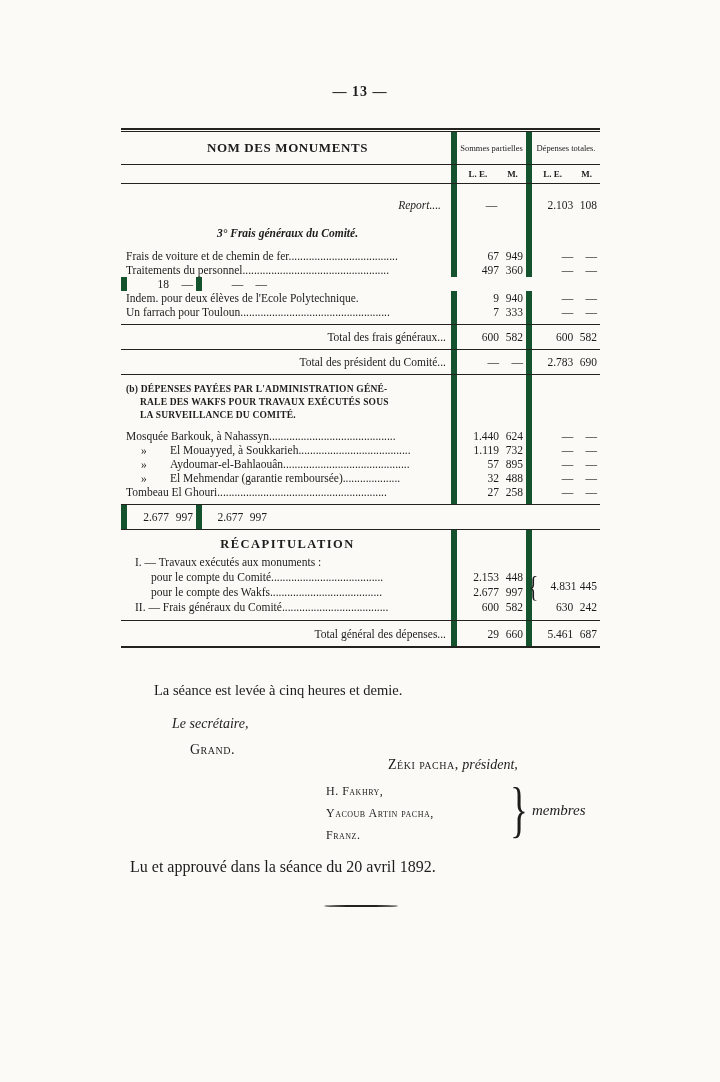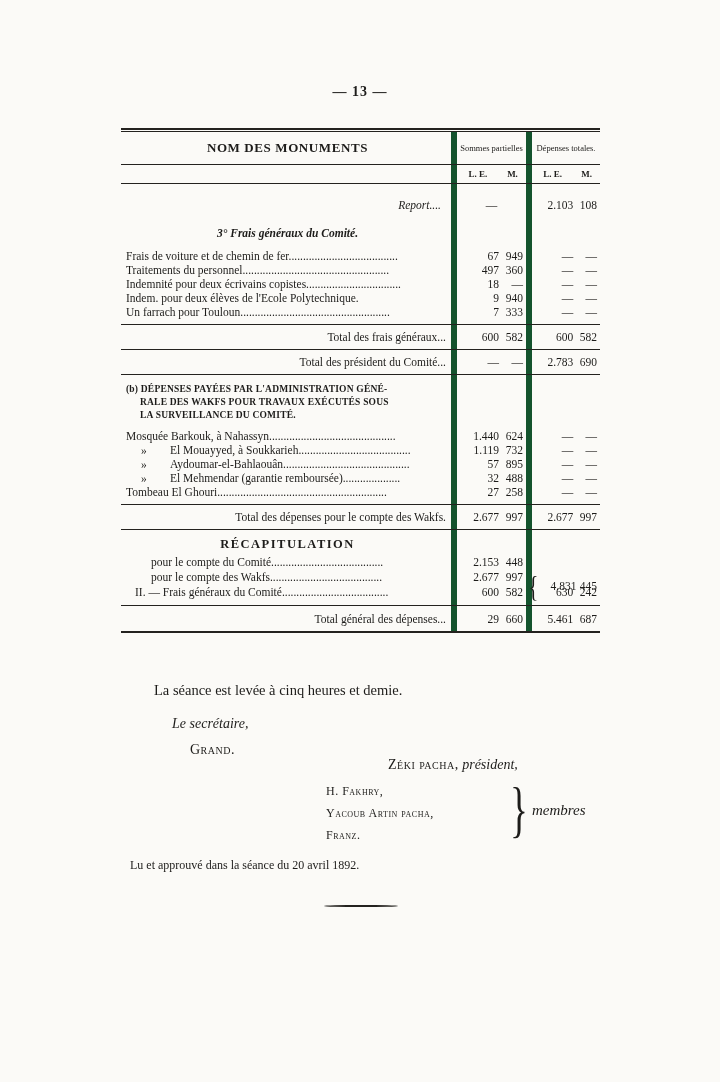--- a/index.html
+++ b/index.html
@@ -92,21 +92,21 @@
   .secr-lab { position:absolute; left:172px; top:716px; font-style:italic; font-size:14px; }
   .secr-nam { position:absolute; left:190px; top:742px; font-variant:small-caps; font-size:14px; letter-spacing:.5px; }
   .president{ position:absolute; left:388px; top:757px; font-size:14px; }
   .president .nm { font-variant:small-caps; letter-spacing:.5px; }
   .president .ti { font-style:italic; }
   .members  { position:absolute; left:326px; top:780px; font-size:12px; line-height:22px;
               font-variant:small-caps; letter-spacing:.5px; }
   .mbrace   { position:absolute; left:504px; top:776px; font-size:62px; line-height:66px;
               transform:scaleX(.6); transform-origin:center; font-weight:400; }
   .mlabel   { position:absolute; left:532px; top:802px; font-style:italic; font-size:15px; }
-  .approval { position:absolute; left:130px; top:858px; font-size:12px; }
+  .approval { position:absolute; left:130px; top:858px; font-size:16px; }
   .endrule  { position:absolute; left:324px; top:905px; width:74px; height:2px;
               background:#24221f; border-radius:50%; }
 </style>
 </head>
 <body>
 
 <div class="page">
 
   <div class="pageno">— 13 —</div>
 
@@ -165,21 +165,20 @@
       <div class="c2">
           <span class="le">497</span>
           <span class="m">360</span>
         </div>
       <div class="c3">
           <span class="le">—</span>
           <span class="m">—</span>
         </div>
     </div>
     <div class="row r-item">
-      <div class="c1">Indemnité pour deux écrivains copistes.................................</div>
       <div class="c2">
           <span class="le">18</span>
           <span class="m">—</span>
         </div>
       <div class="c3">
           <span class="le">—</span>
           <span class="m">—</span>
         </div>
     </div>
     <div class="row r-item">
@@ -292,39 +291,43 @@
           <span class="m">258</span>
         </div>
       <div class="c3">
           <span class="le">—</span>
           <span class="m">—</span>
         </div>
     </div>
 
     <div class="hl"></div>
     <div class="row r-total">
-      <div class="c1">Total des dépenses pour le compte des Wakfs.</div>
       <div class="c2">
           <span class="le">2.677</span>
           <span class="m">997</span>
         </div>
       <div class="c3">
           <span class="le">2.677</span>
           <span class="m">997</span>
         </div>
     </div>
     <div class="hl"></div>
 
     <div class="row r-rtitle">
       <div class="c1">RÉCAPITULATION</div>
       <div class="c2"></div>
       <div class="c3"></div>
     </div>
 
     <div class="recapwrap">
+      <div class="row r-recap">
+        <div class="c1 ind1">I. — Travaux exécutés aux monuments :</div>
+        <div class="c2"></div>
+        <div class="c3"></div>
+      </div>
       <div class="row r-recap">
         <div class="c1 ind2">pour le compte du Comité.......................................</div>
         <div class="c2">
             <span class="le">2.153</span>
             <span class="m">448</span>
           </div>
         <div class="c3"></div>
       </div>
       <div class="row r-recap">
         <div class="c1 ind2">pour le compte des Wakfs.......................................</div>

